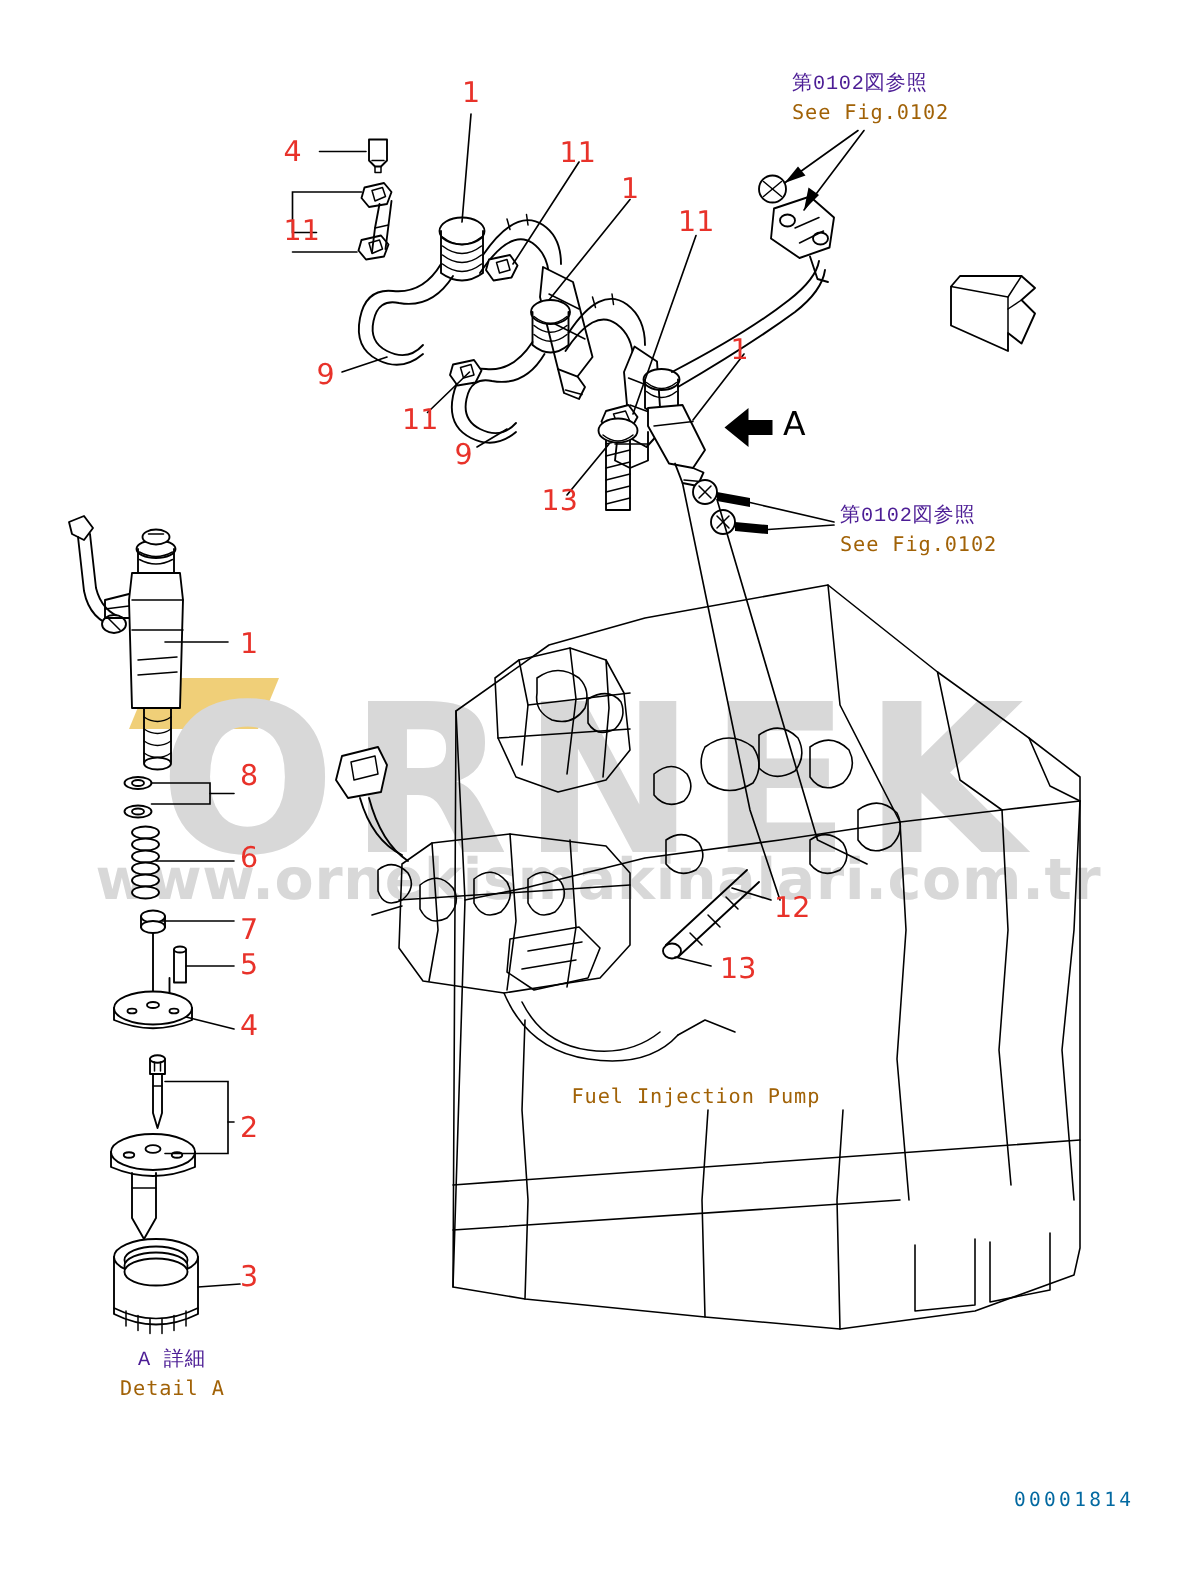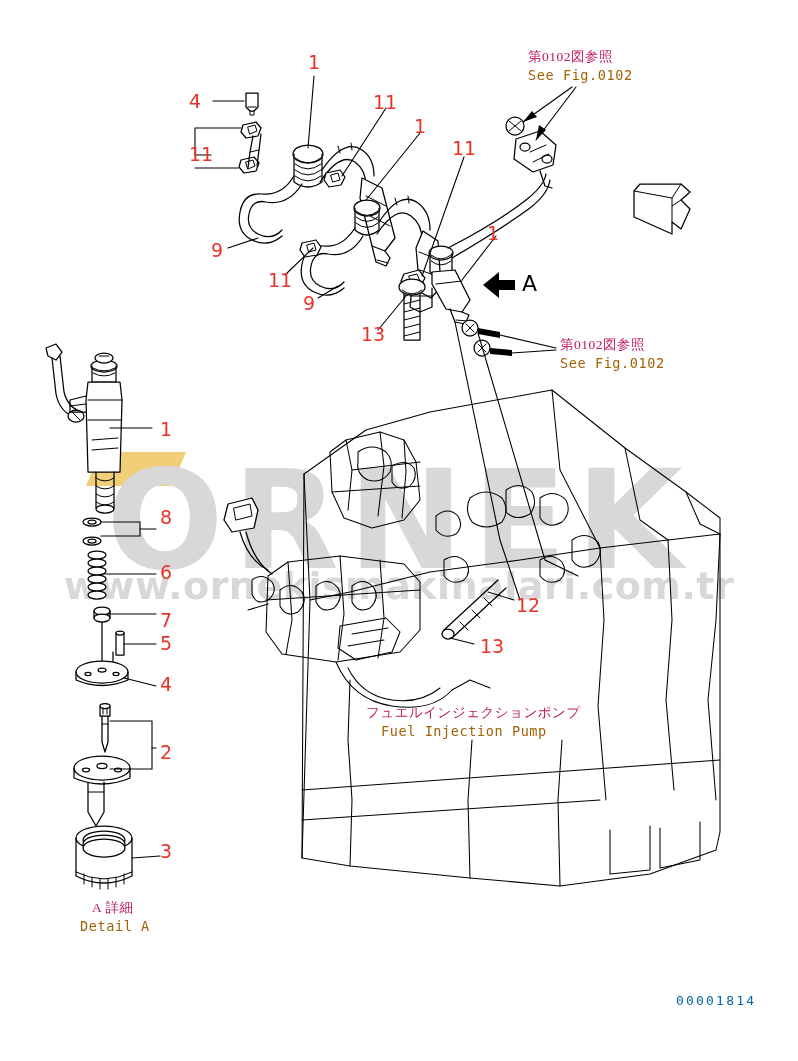--- a/index.html
+++ b/index.html
@@ -21,22 +21,22 @@
     position:absolute;
     color:#e8322a;
     font-family:"DejaVu Sans","Liberation Sans",sans-serif;
     font-size:19px;
     line-height:19px;
     white-space:nowrap;
     user-select:none;
   }
   .jlabel{
     position:absolute;
-    color:#be185d;
-    font-family:Liberation Serif, serif;
+    color:#4c1d95;
+    font-family:Liberation Mono, monospace;
     font-size:13.5px;
     line-height:16px;
     letter-spacing:0.5px;
     white-space:nowrap;
   }
   .enlabel{
     position:absolute;
     color:#a16207;
     font-family:"DejaVu Sans Mono","Liberation Mono",monospace;
     font-size:13.5px;
@@ -485,21 +485,20 @@
         <path d="M452 690 L470 680 L490 688"></path>
       </g>
     </svg>
 
     <div class="jlabel" style="left:528px;top:49px;">第0102図参照</div>
     <div class="enlabel" style="left:528px;top:67px;">See Fig.0102</div>
 
     <div class="jlabel" style="left:560px;top:337px;">第0102図参照</div>
     <div class="enlabel" style="left:560px;top:355px;">See Fig.0102</div>
 
-    <div class="jlabel" style="left:366px;top:705px;">フュエルインジェクションポンプ</div>
     <div class="enlabel" style="left:381px;top:723px;">Fuel Injection Pump</div>
 
     <div class="jlabel" style="left:92px;top:900px;">A 詳細</div>
     <div class="enlabel" style="left:80px;top:918px;">Detail A</div>
 
     <div class="alabel" style="left:522px;top:271px;">A</div>
 
     <div class="partno" style="left:676px;top:993px;">00001814</div>
 
     <div id="callout-layer">

